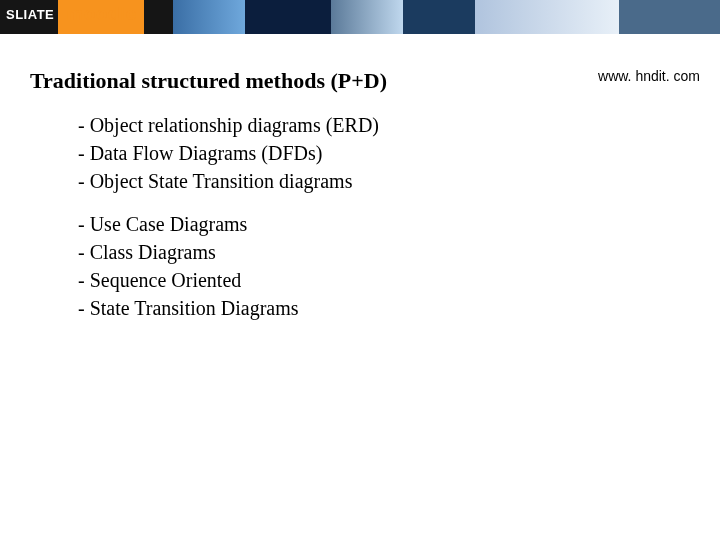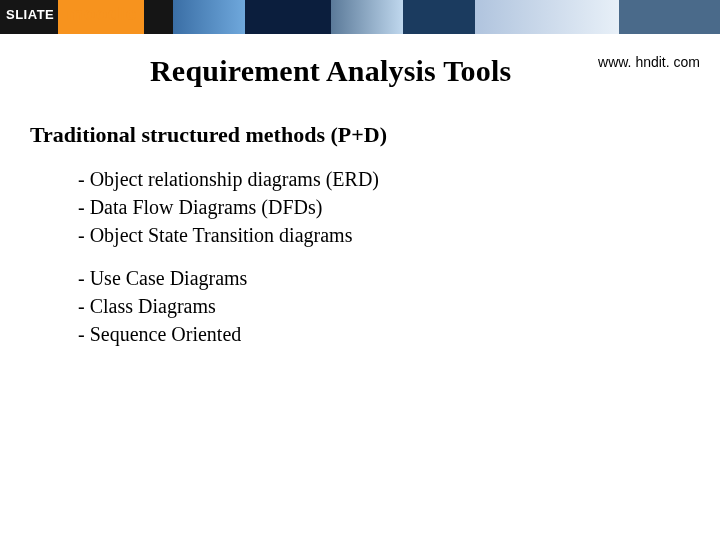--- a/index.html
+++ b/index.html
@@ -82,24 +82,24 @@
   <div class="banner-logo">
     <span class="l1">SLIATE</span>
     <span class="l2">moodle</span>
   </div>
 </div>
 
 <div class="content">
 
   <div class="url">www. hndit. com</div>
 
-  <h1 class="title">Requirement Analysis Tools</h1>
 
   <div class="section-heading">Traditional structured methods  (P+D)</div>
   <div class="bullet first">- Object relationship diagrams (ERD)</div>
   <div class="bullet">- Data Flow Diagrams (DFDs)</div>
   <div class="bullet">- Object State Transition diagrams</div>
 
   <div class="bullet first">- Use Case Diagrams</div>
   <div class="bullet">-  Class Diagrams</div>
   <div class="bullet">-  Sequence Oriented</div>
+  <div class="bullet">-  State Transition Diagrams</div>
 
 </div>
 
 </body></html>

